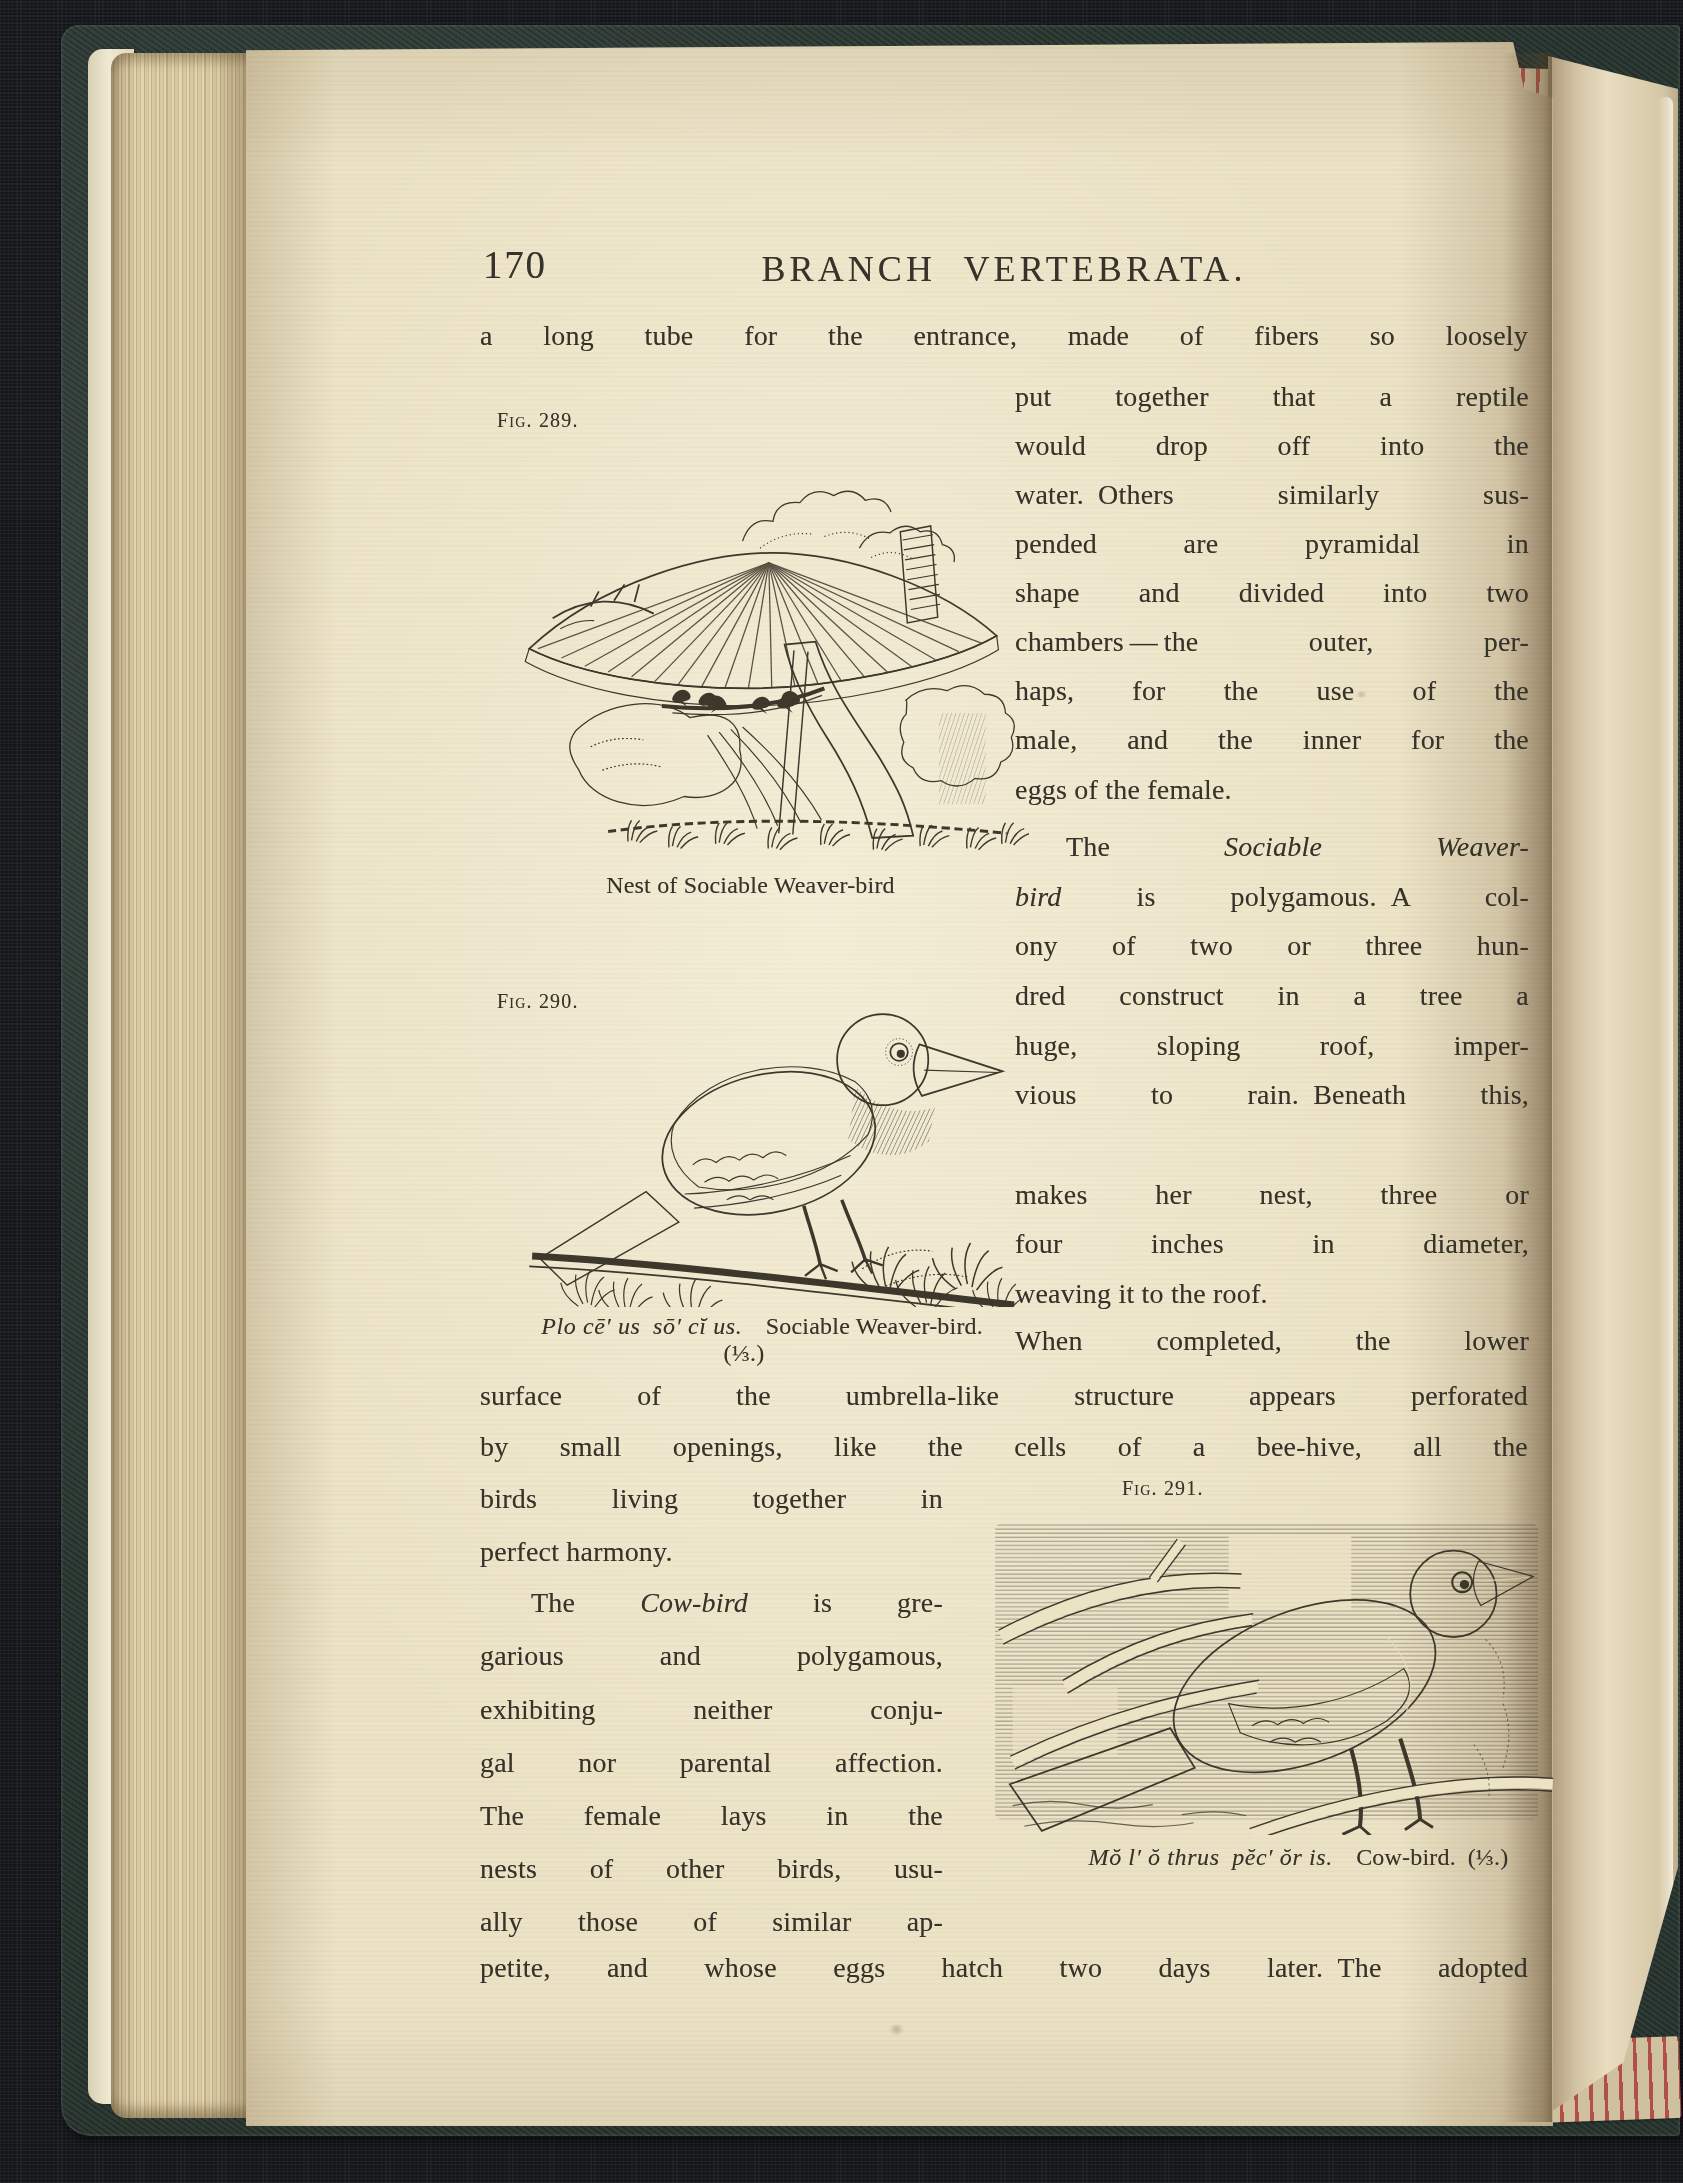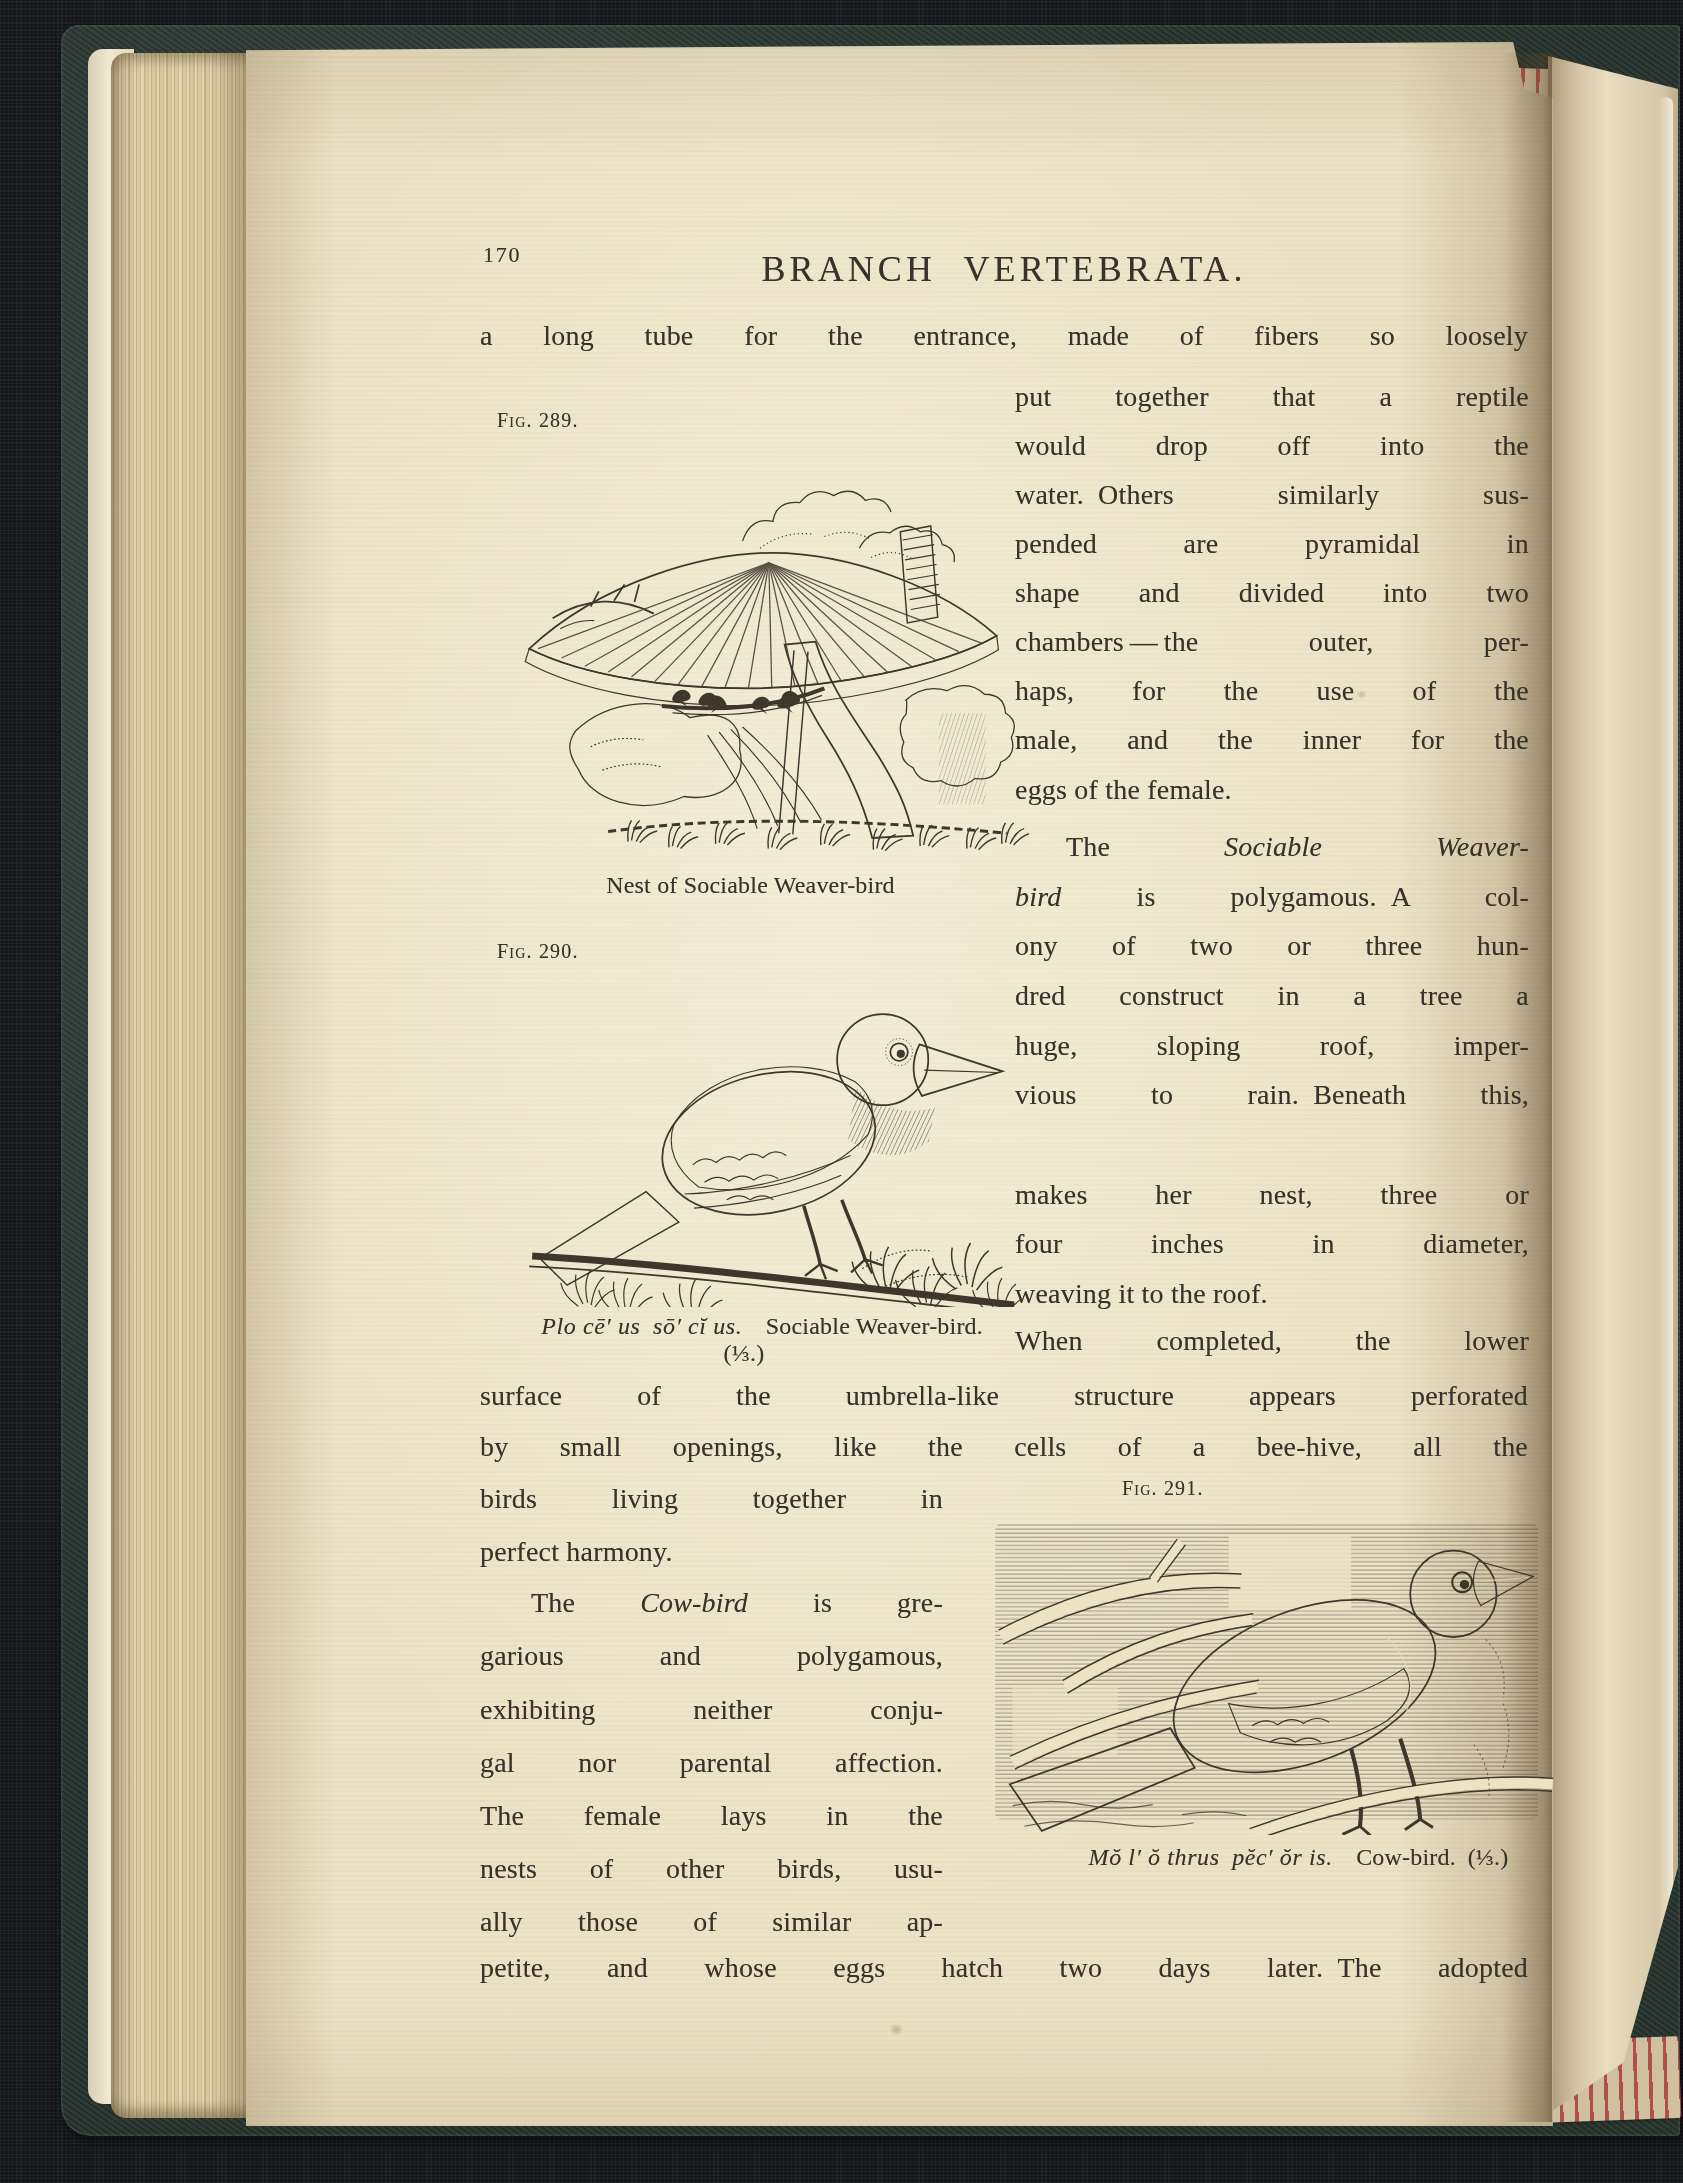--- a/index.html
+++ b/index.html
@@ -82,21 +82,21 @@
   
   .txt{position:absolute;font-size:28px;letter-spacing:0.2px;color:var(--ink);
        text-shadow:0 0 0.6px rgba(55,48,38,0.4);}
   .line{height:50px;line-height:50px;overflow:hidden;white-space:pre-wrap;}
   .j{text-align:justify;}
   .j::after{content:"";display:inline-block;width:100%;height:0;}
   .rc{left:1015px;width:514px;}
   .lc{left:480px;width:463px;}
   .fw{left:480px;width:1048px;}
   .ind{text-indent:51px;}
-  .pagenum{left:483px;top:242px;font-size:22px;letter-spacing:1.8px;text-align:right;}
+  .pagenum{left:483px;top:242px;font-size:39px;letter-spacing:1.8px;text-align:right;}
   .runhead{left:480px;top:248px;width:1048px;text-align:center;font-size:36px;
            letter-spacing:4.1px;word-spacing:15px;}
   .figlabel{font-size:20px;letter-spacing:1.2px;text-align:left;font-variant:small-caps;}
   .figcap{font-size:24px;text-align:center;white-space:pre-wrap;}
   .figcap i{letter-spacing:0.6px;margin-left:48px;}
   .figcap .sp{display:inline-block;width:23.4px;}
   i{font-style:italic;}
   svg.fig{position:absolute;}
   svg .ln{stroke:#3d372c;fill:none;}
 </style>
@@ -242,21 +242,21 @@
       <use href="#nT" transform="translate(470,692)"></use>
     <use href="#nT" transform="translate(560,686)"></use>
       <use href="#nT" transform="translate(650,694)"></use>
     <use href="#nT" transform="translate(730,688)"></use>
       <use href="#nT" transform="translate(810,692)"></use>
     <use href="#nT" transform="translate(870,684)"></use>
   </svg>
 
   <div class="txt figcap" style="left:480px;top:872px;width:541px;position:absolute;">Nest of Sociable Weaver-bird</div>
 
-  <div class="txt figlabel" style="left:497px;top:940px;width:532px;position:absolute;">Fig. 290.</div>
+  <div class="txt figlabel" style="left:497px;top:990px;width:532px;position:absolute;">Fig. 290.</div>
 
   <svg class="fig" style="left:500px;top:994px;" width="520" height="313" viewBox="0 0 890 535">
     <defs>
       <pattern id="wL" width="7" height="7" patternUnits="userSpaceOnUse" patternTransform="rotate(25)">
         <line x1="0" y1="0" x2="0" y2="7" stroke="#3d372c" stroke-width="1.5"></line>
       </pattern>
       <pattern id="wD" width="4.4" height="4.4" patternUnits="userSpaceOnUse" patternTransform="rotate(-18)">
         <line x1="0" y1="0" x2="0" y2="4.4" stroke="#3d372c" stroke-width="2.3"></line>
       </pattern>
       <pattern id="wT" width="5" height="5" patternUnits="userSpaceOnUse" patternTransform="rotate(58)">

